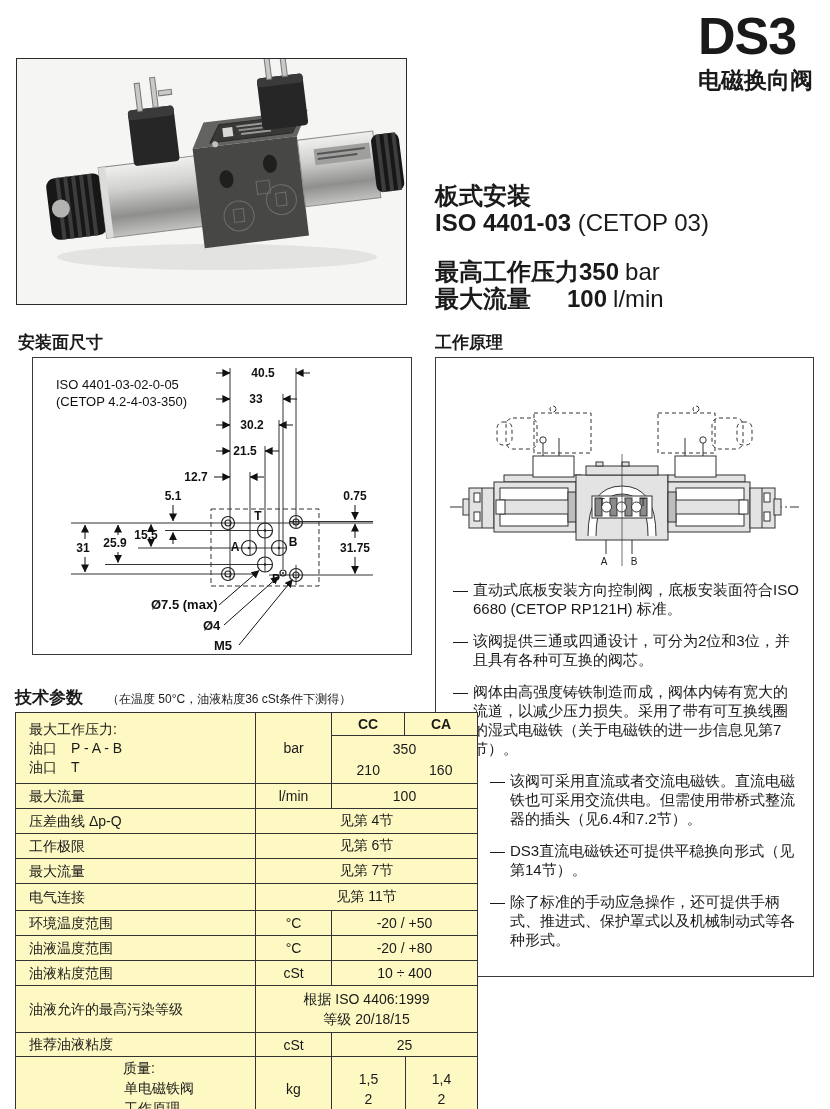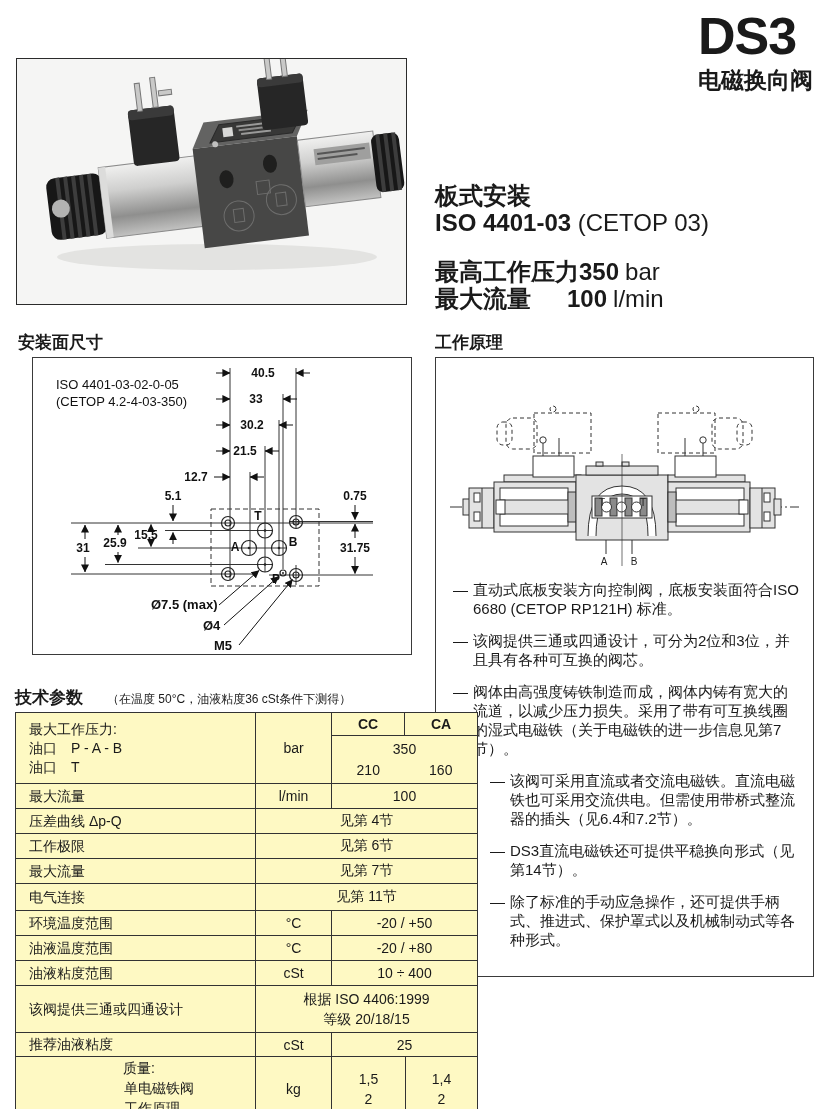--- a/index.html
+++ b/index.html
@@ -432,21 +432,21 @@
       <td class="lbl">油液温度范围</td>
       <td class="ctr">°C</td>
       <td class="ctr" colspan="2">-20 / +80</td>
     </tr>
     <tr style="height:25px;">
       <td class="lbl">油液粘度范围</td>
       <td class="ctr">cSt</td>
       <td class="ctr" colspan="2">10 ÷ 400</td>
     </tr>
     <tr style="height:47px;">
-      <td class="lbl">该阀提供三通或四通设计</td>
+      <td class="lbl">油液允许的最高污染等级</td>
       <td class="ctr" colspan="3">
         <div class="two-line">根据 ISO 4406:1999</div>
         <div class="two-line">等级 20/18/15</div>
       </td>
     </tr>
     <tr style="height:24px;">
       <td class="lbl">推荐油液粘度</td>
       <td class="ctr">cSt</td>
       <td class="ctr" colspan="2">25</td>
     </tr>

